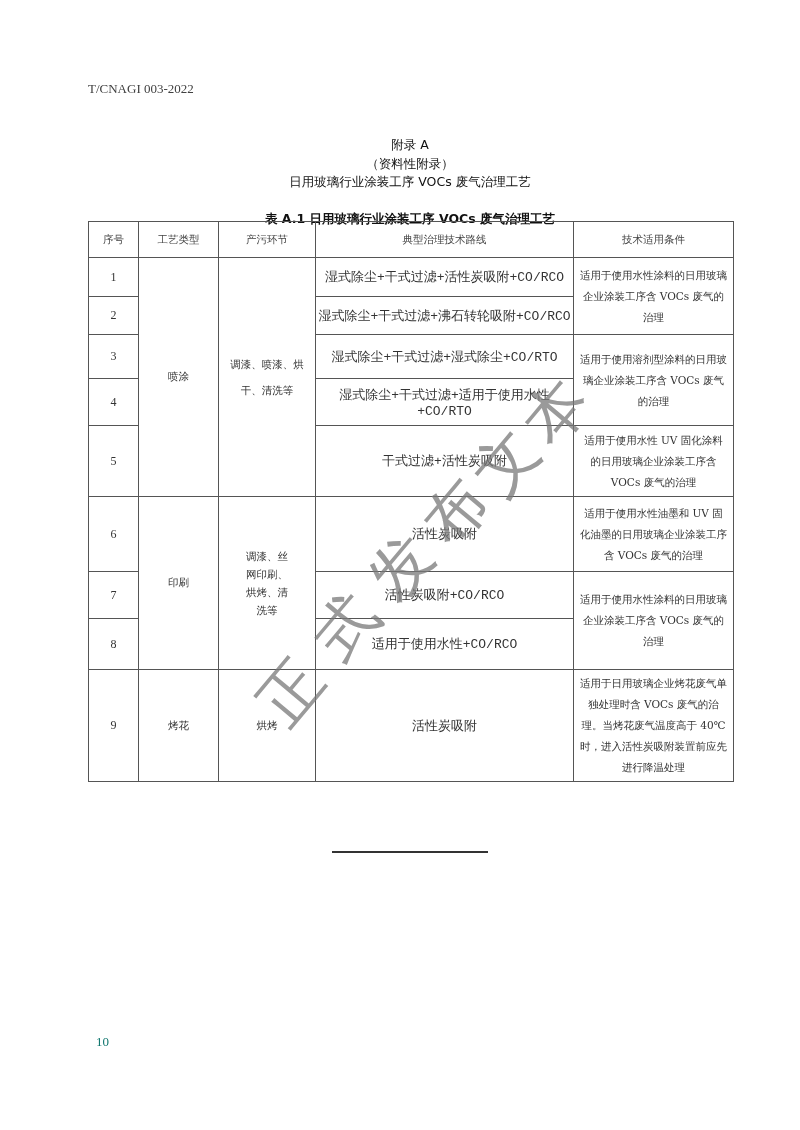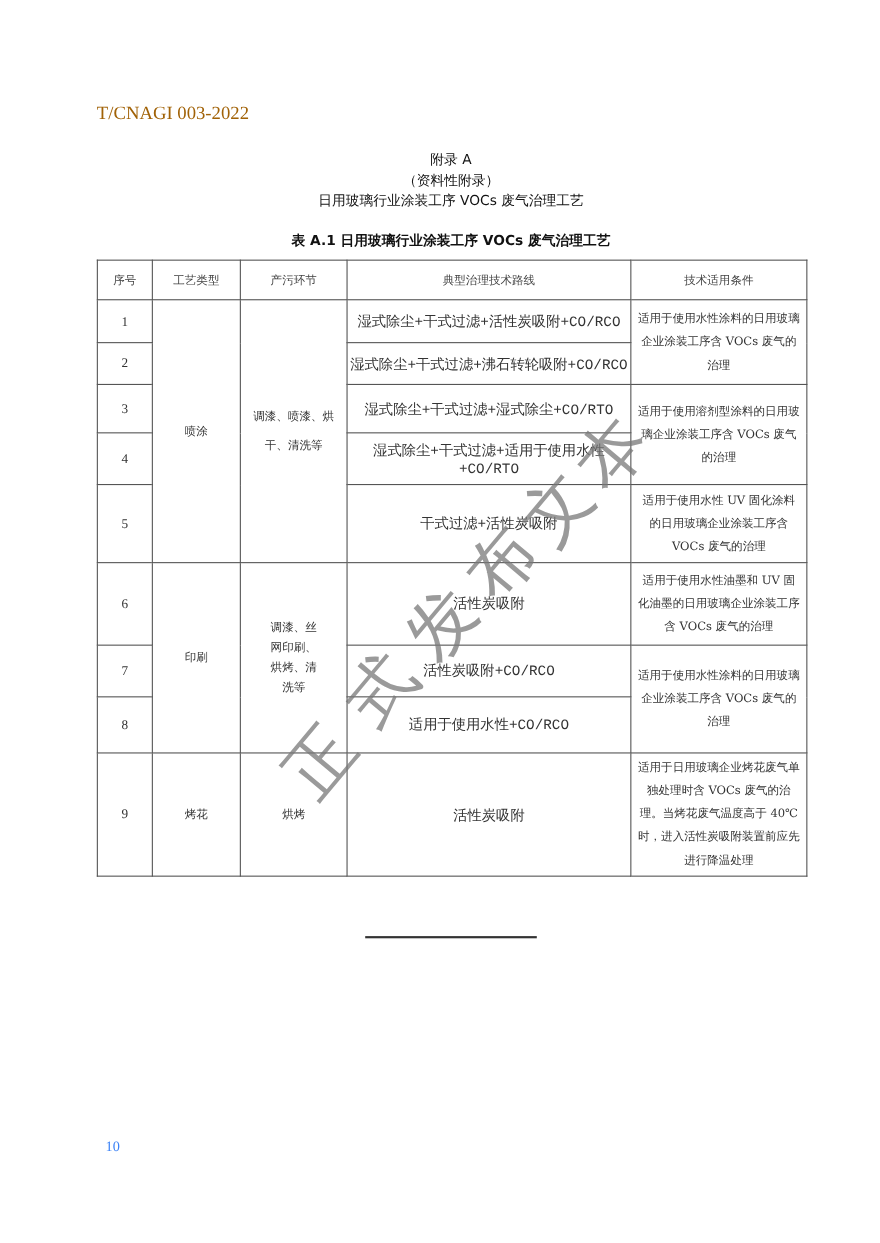--- a/index.html
+++ b/index.html
@@ -1,38 +1,38 @@
 <!DOCTYPE html>
 <html><head>
   <meta charset="utf-8">
   <style>
     html, body { margin: 0; padding: 0; background: #ffffff; }
     body { width: 800px; height: 1130px; position: relative; overflow: hidden;
            font-family: "DejaVu Serif", "Liberation Serif", serif; color: #222; }
-    .std-code { position: absolute; left: 88px; top: 93px; font-family: "Liberation Serif", serif; font-size: 17px; color: #a16207; }
+    .std-code { position: absolute; left: 88px; top: 81px; font-family: "Liberation Serif", serif; font-size: 13px; color: #404040; }
     .title-block { position: absolute; left: 0; width: 820px; text-align: center; font-family: "DejaVu Sans", sans-serif; color: #111; }
     .t1 { top: 137px; font-size: 12.5px; }
     .t2 { top: 156px; font-size: 12.5px; }
     .t3 { top: 174px; font-size: 12.5px; }
     .t4 { top: 211px; font-size: 12.5px; font-weight: bold; }
 
-    table.main { position: absolute; left: 88px; top: 236px; width: 645px; border-collapse: collapse;
+    table.main { position: absolute; left: 88px; top: 221px; width: 645px; border-collapse: collapse;
                  font-family: "DejaVu Serif", serif; font-size: 10.5px; color: #333; table-layout: fixed; }
     table.main td, table.main th { border: 1px solid #555; padding: 0; text-align: center; vertical-align: middle; font-weight: normal; }
     table.main { border: 1.5px solid #333; }
     table.main th { height: 35px; font-size: 10.5px; color: #444; }
     .cond { text-align: right; padding: 2px 6px !important; line-height: 21px; font-size: 10.5px; }
     .route { font-size: 13px; font-family: Liberation Mono, monospace; }
     .num { font-family: "Liberation Serif", serif; font-size: 12px; }
 
     .watermark { position: absolute; left: 240px; top: 400px; width: 400px; height: 360px; pointer-events: none; }
     .watermark span { position: absolute; font-family: "DejaVu Sans", sans-serif; color: rgba(120,120,120,0.75);
                       font-size: 62px; font-weight: 300; transform: rotate(-50deg); }
     .end-rule { position: absolute; left: 332px; top: 851px; width: 156px; height: 2px; background: #333; }
-    .page-no { position: absolute; left: 96px; top: 1034px; font-family: "Liberation Serif", serif; font-size: 13px; color: #3b82f6; }
+    .page-no { position: absolute; left: 96px; top: 1034px; font-family: "Liberation Serif", serif; font-size: 13px; color: #0f766e; }
   </style>
 </head>
 <body>
 
 <div class="std-code">T/CNAGI 003-2022</div>
 
 <div class="title-block t1">附录 A</div>
 <div class="title-block t2">（资料性附录）</div>
 <div class="title-block t3">日用玻璃行业涂装工序 VOCs 废气治理工艺</div>
 <div class="title-block t4">表 A.1  日用玻璃行业涂装工序 VOCs 废气治理工艺</div>

